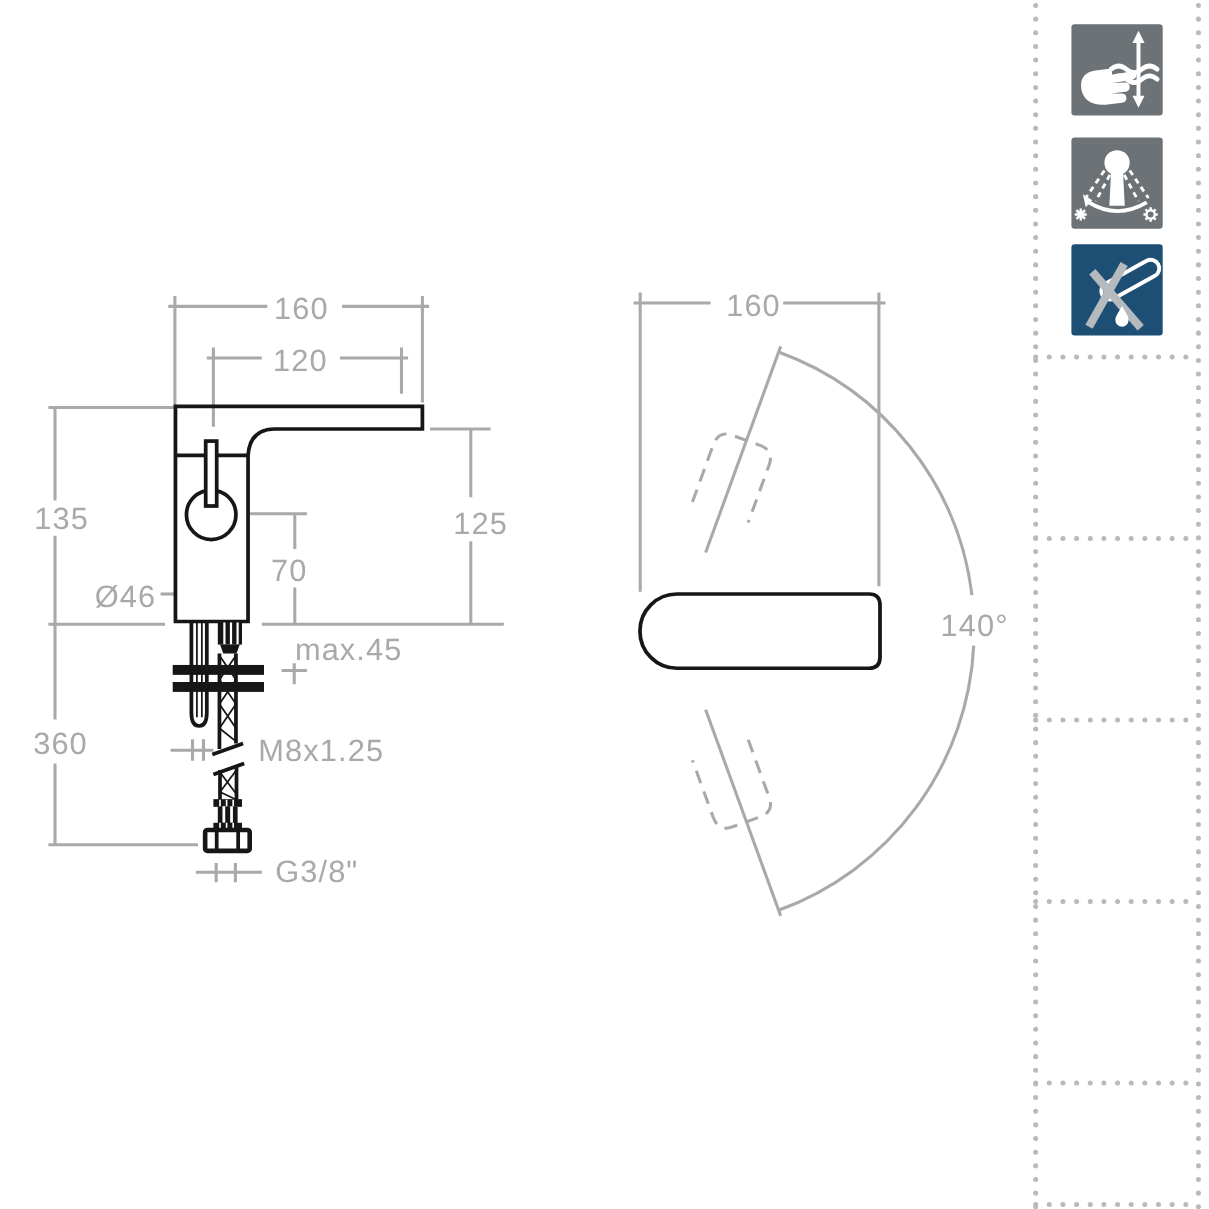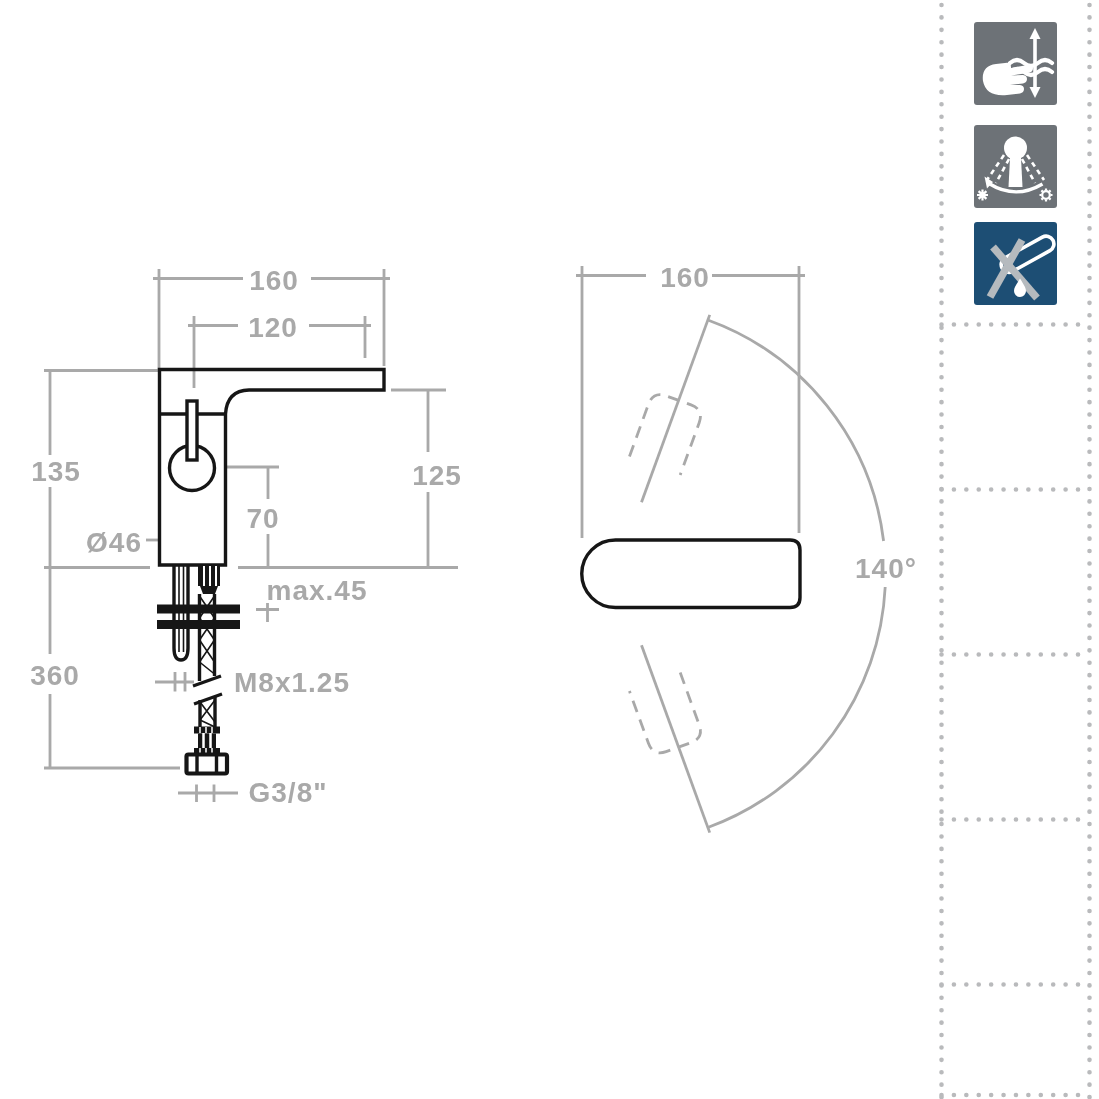--- a/index.html
+++ b/index.html
@@ -1,17 +1,17 @@
 <!DOCTYPE html>
 <html><head>
 <meta charset="utf-8">
 <style>
   html,body{margin:0;padding:0;background:#fff;}
   .canvas{position:relative;width:1099px;height:1099px;background:#ffffff;overflow:hidden;
-          font-family:"Liberation Sans","DejaVu Sans",sans-serif;font-weight:bold;}
+          font-family:"Liberation Sans","DejaVu Sans",sans-serif;}
   svg{position:absolute;top:0;left:0;}
   text{font-family:"Liberation Sans","DejaVu Sans",sans-serif;fill:#a9a9a9;font-size:28px;letter-spacing:1px;}
   .blk{stroke:#161616;stroke-width:3.4;fill:none;}
   .blkthin{stroke:#161616;stroke-width:1.6;fill:none;}
   .dim{stroke:#a9a9a9;stroke-width:2.8;fill:none;}
   .wfill{fill:#ffffff;}
 </style>
 </head>
 <body>
 

